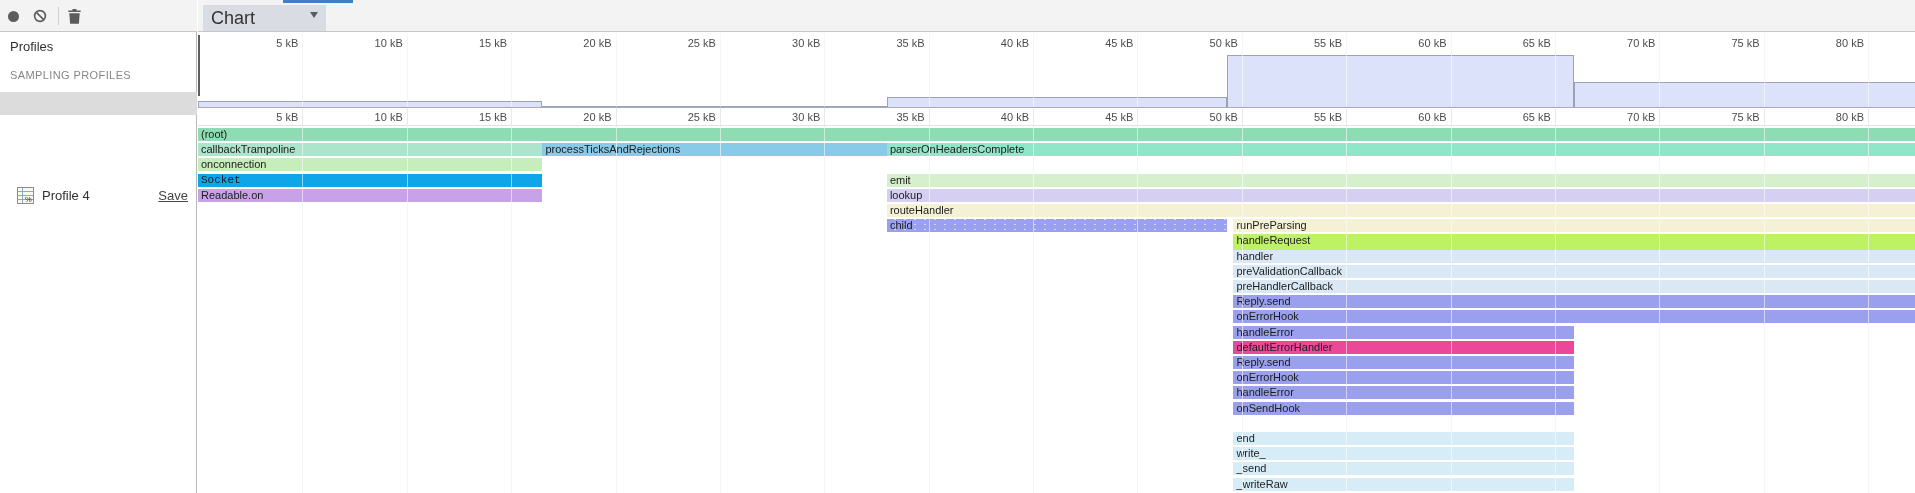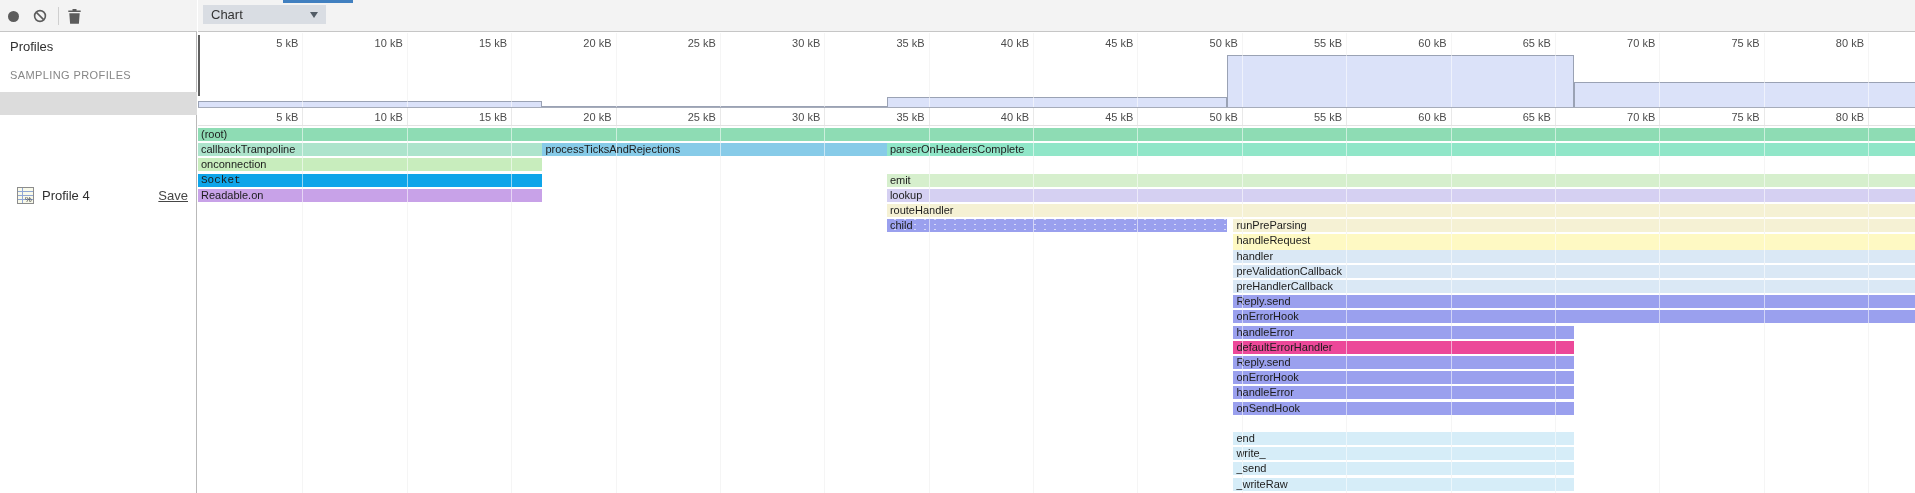--- a/index.html
+++ b/index.html
@@ -21,22 +21,22 @@
   #profiles-title{left:10px;top:39px;font-size:13px;}
   #section-label{left:10px;top:69px;font-size:11px;color:#868686;letter-spacing:.4px;}
   #profile-row{left:0;top:92px;width:197px;height:23px;background:#dcdcdc;cursor:pointer;}
   #profile-icon{left:17px;top:95px;width:17px;height:17px;}
   #profile-name{left:42px;top:96px;font-size:13px;}
   #save-link{top:96px;right:9px;font-size:13px;color:#464646;text-decoration:underline;cursor:pointer;}
 
   
   #main-toolbar{left:198px;top:0;width:1717px;height:32px;background:#f3f3f3;border-bottom:1px solid #c6c6c6;box-sizing:border-box;}
   #tab-indicator{left:283px;top:0;width:70px;height:3px;background:#4180c0;}
-  #view-select{left:5px;top:5px;width:123px;height:19px;background:#d9dde3;display:flex;align-items:center;
-               font-size:13px;color:#333;padding-left:8px;box-sizing:border-box;cursor:pointer;}
+  #view-select{left:5px;top:5px;width:123px;height:26px;background:#d9dde3;display:flex;align-items:center;
+               font-size:18px;color:#333;padding-left:8px;box-sizing:border-box;cursor:pointer;}
   #view-select .tri{position:absolute;right:8px;top:7px;width:0;height:0;border-left:4.5px solid transparent;
                     border-right:4.5px solid transparent;border-top:6px solid #525c66;}
 
   
   #overview-pane{left:198px;top:33px;width:1717px;height:75px;background:#fff;cursor:ew-resize;}
   #overview-baseline{left:198px;top:107px;width:1717px;height:1px;background:#a6acba;}
   #overview-handle{left:198px;top:35px;width:2px;height:61px;background:#5f5f5f;cursor:col-resize;}
   .gridline{position:absolute;top:0;bottom:0;width:1px;background:#e9e9e9;}
   .whiteline{position:absolute;top:0;bottom:0;width:1px;background:rgba(255,255,255,.55);}
   .ov-step{position:absolute;box-sizing:border-box;background:#dbe2f9;
@@ -202,21 +202,21 @@
       <div class="bar" style="left: 344.438px; width: 344.438px; top: 17.2px; height: 13px; background: rgb(135, 203, 232);">processTicksAndRejections</div>
       <div class="bar" style="left: 688.875px; width: 1029.14px; top: 17.2px; height: 13px; background: rgb(144, 230, 200);">parserOnHeadersComplete</div>
       <div class="bar" style="left: 0px; width: 344.438px; top: 32.4px; height: 13px; background: rgb(200, 237, 189);">onconnection</div>
       <div class="bar" style="left: 0px; width: 344.438px; top: 47.6px; height: 13px; background: #0ea5e9; font-family: Liberation Mono, monospace;">Socket</div>
       <div class="bar" style="left: 688.875px; width: 1029.14px; top: 47.6px; height: 13px; background: rgb(214, 239, 205);">emit</div>
       <div class="bar" style="left: 0px; width: 344.438px; top: 62.8px; height: 13px; background: rgb(200, 162, 232);">Readable.on</div>
       <div class="bar" style="left: 688.875px; width: 1029.14px; top: 62.8px; height: 13px; background: rgb(213, 208, 242);">lookup</div>
       <div class="bar" style="left: 688.875px; width: 1029.14px; top: 78px; height: 13px; background: rgb(245, 241, 212);">routeHandler</div>
       <div class="bar dots" style="left: 688.875px; width: 340.262px; top: 93.2px; height: 13px; background-color: rgb(154, 160, 238);">child</div>
       <div class="bar" style="left: 1035.4px; width: 682.612px; top: 93.2px; height: 13px; background: rgb(245, 241, 212);">runPreParsing</div>
-      <div class="bar" style="left: 1035.4px; width: 682.612px; top: 108.4px; height: 17px; background: #fef9c3;">handleRequest</div>
+      <div class="bar" style="left: 1035.4px; width: 682.612px; top: 108.4px; height: 17px; background: #bef264;">handleRequest</div>
       <div class="bar" style="left: 1035.4px; width: 682.612px; top: 123.6px; height: 13px; background: rgb(218, 232, 245);">handler</div>
       <div class="bar" style="left: 1035.4px; width: 682.612px; top: 138.8px; height: 13px; background: rgb(218, 232, 245);">preValidationCallback</div>
       <div class="bar" style="left: 1035.4px; width: 682.612px; top: 154px; height: 13px; background: rgb(218, 232, 245);">preHandlerCallback</div>
       <div class="bar" style="left: 1035.4px; width: 682.612px; top: 169.2px; height: 13px; background: rgb(154, 160, 238);">Reply.send</div>
       <div class="bar" style="left: 1035.4px; width: 682.612px; top: 184.4px; height: 13px; background: rgb(154, 160, 238);">onErrorHook</div>
       <div class="bar" style="left: 1035.4px; width: 340.262px; top: 199.6px; height: 13px; background: rgb(154, 160, 238);">handleError</div>
       <div class="bar" style="left: 1035.4px; width: 340.262px; top: 214.8px; height: 13px; background: #ec4899;">defaultErrorHandler</div>
       <div class="bar" style="left: 1035.4px; width: 340.262px; top: 230px; height: 13px; background: rgb(154, 160, 238);">Reply.send</div>
       <div class="bar" style="left: 1035.4px; width: 340.262px; top: 245.2px; height: 13px; background: rgb(154, 160, 238);">onErrorHook</div>
       <div class="bar" style="left: 1035.4px; width: 340.262px; top: 260.4px; height: 13px; background: rgb(154, 160, 238);">handleError</div>

